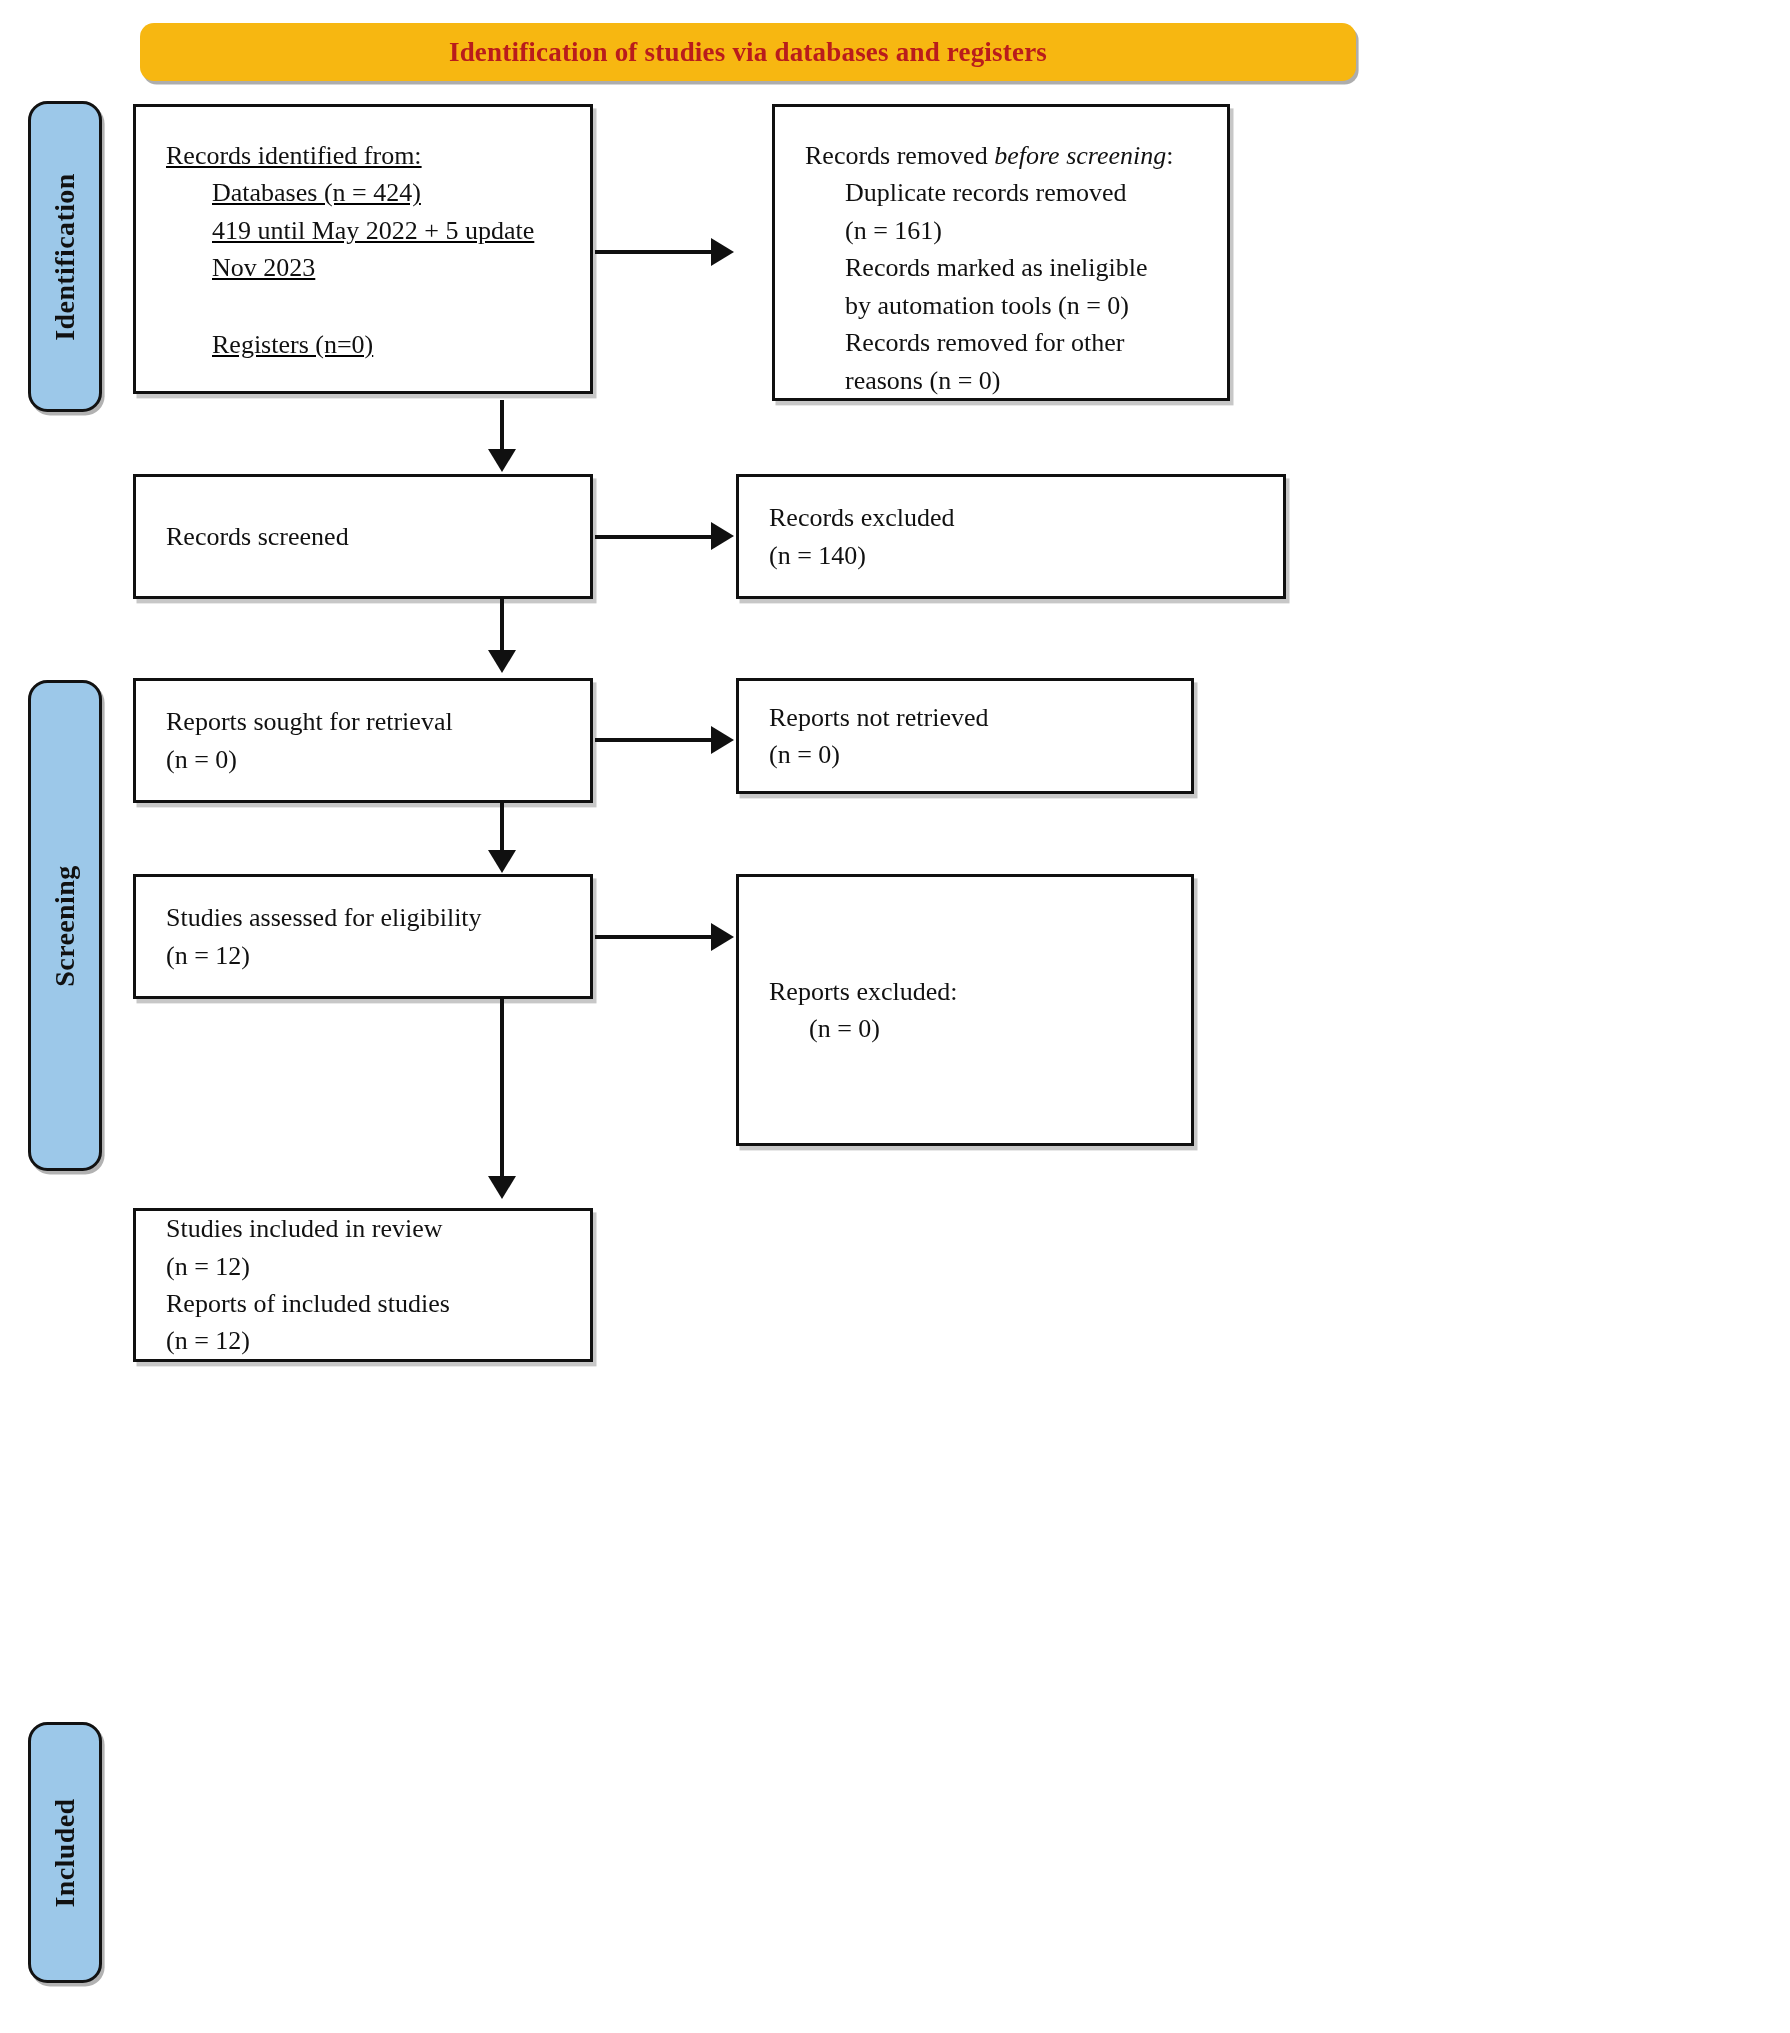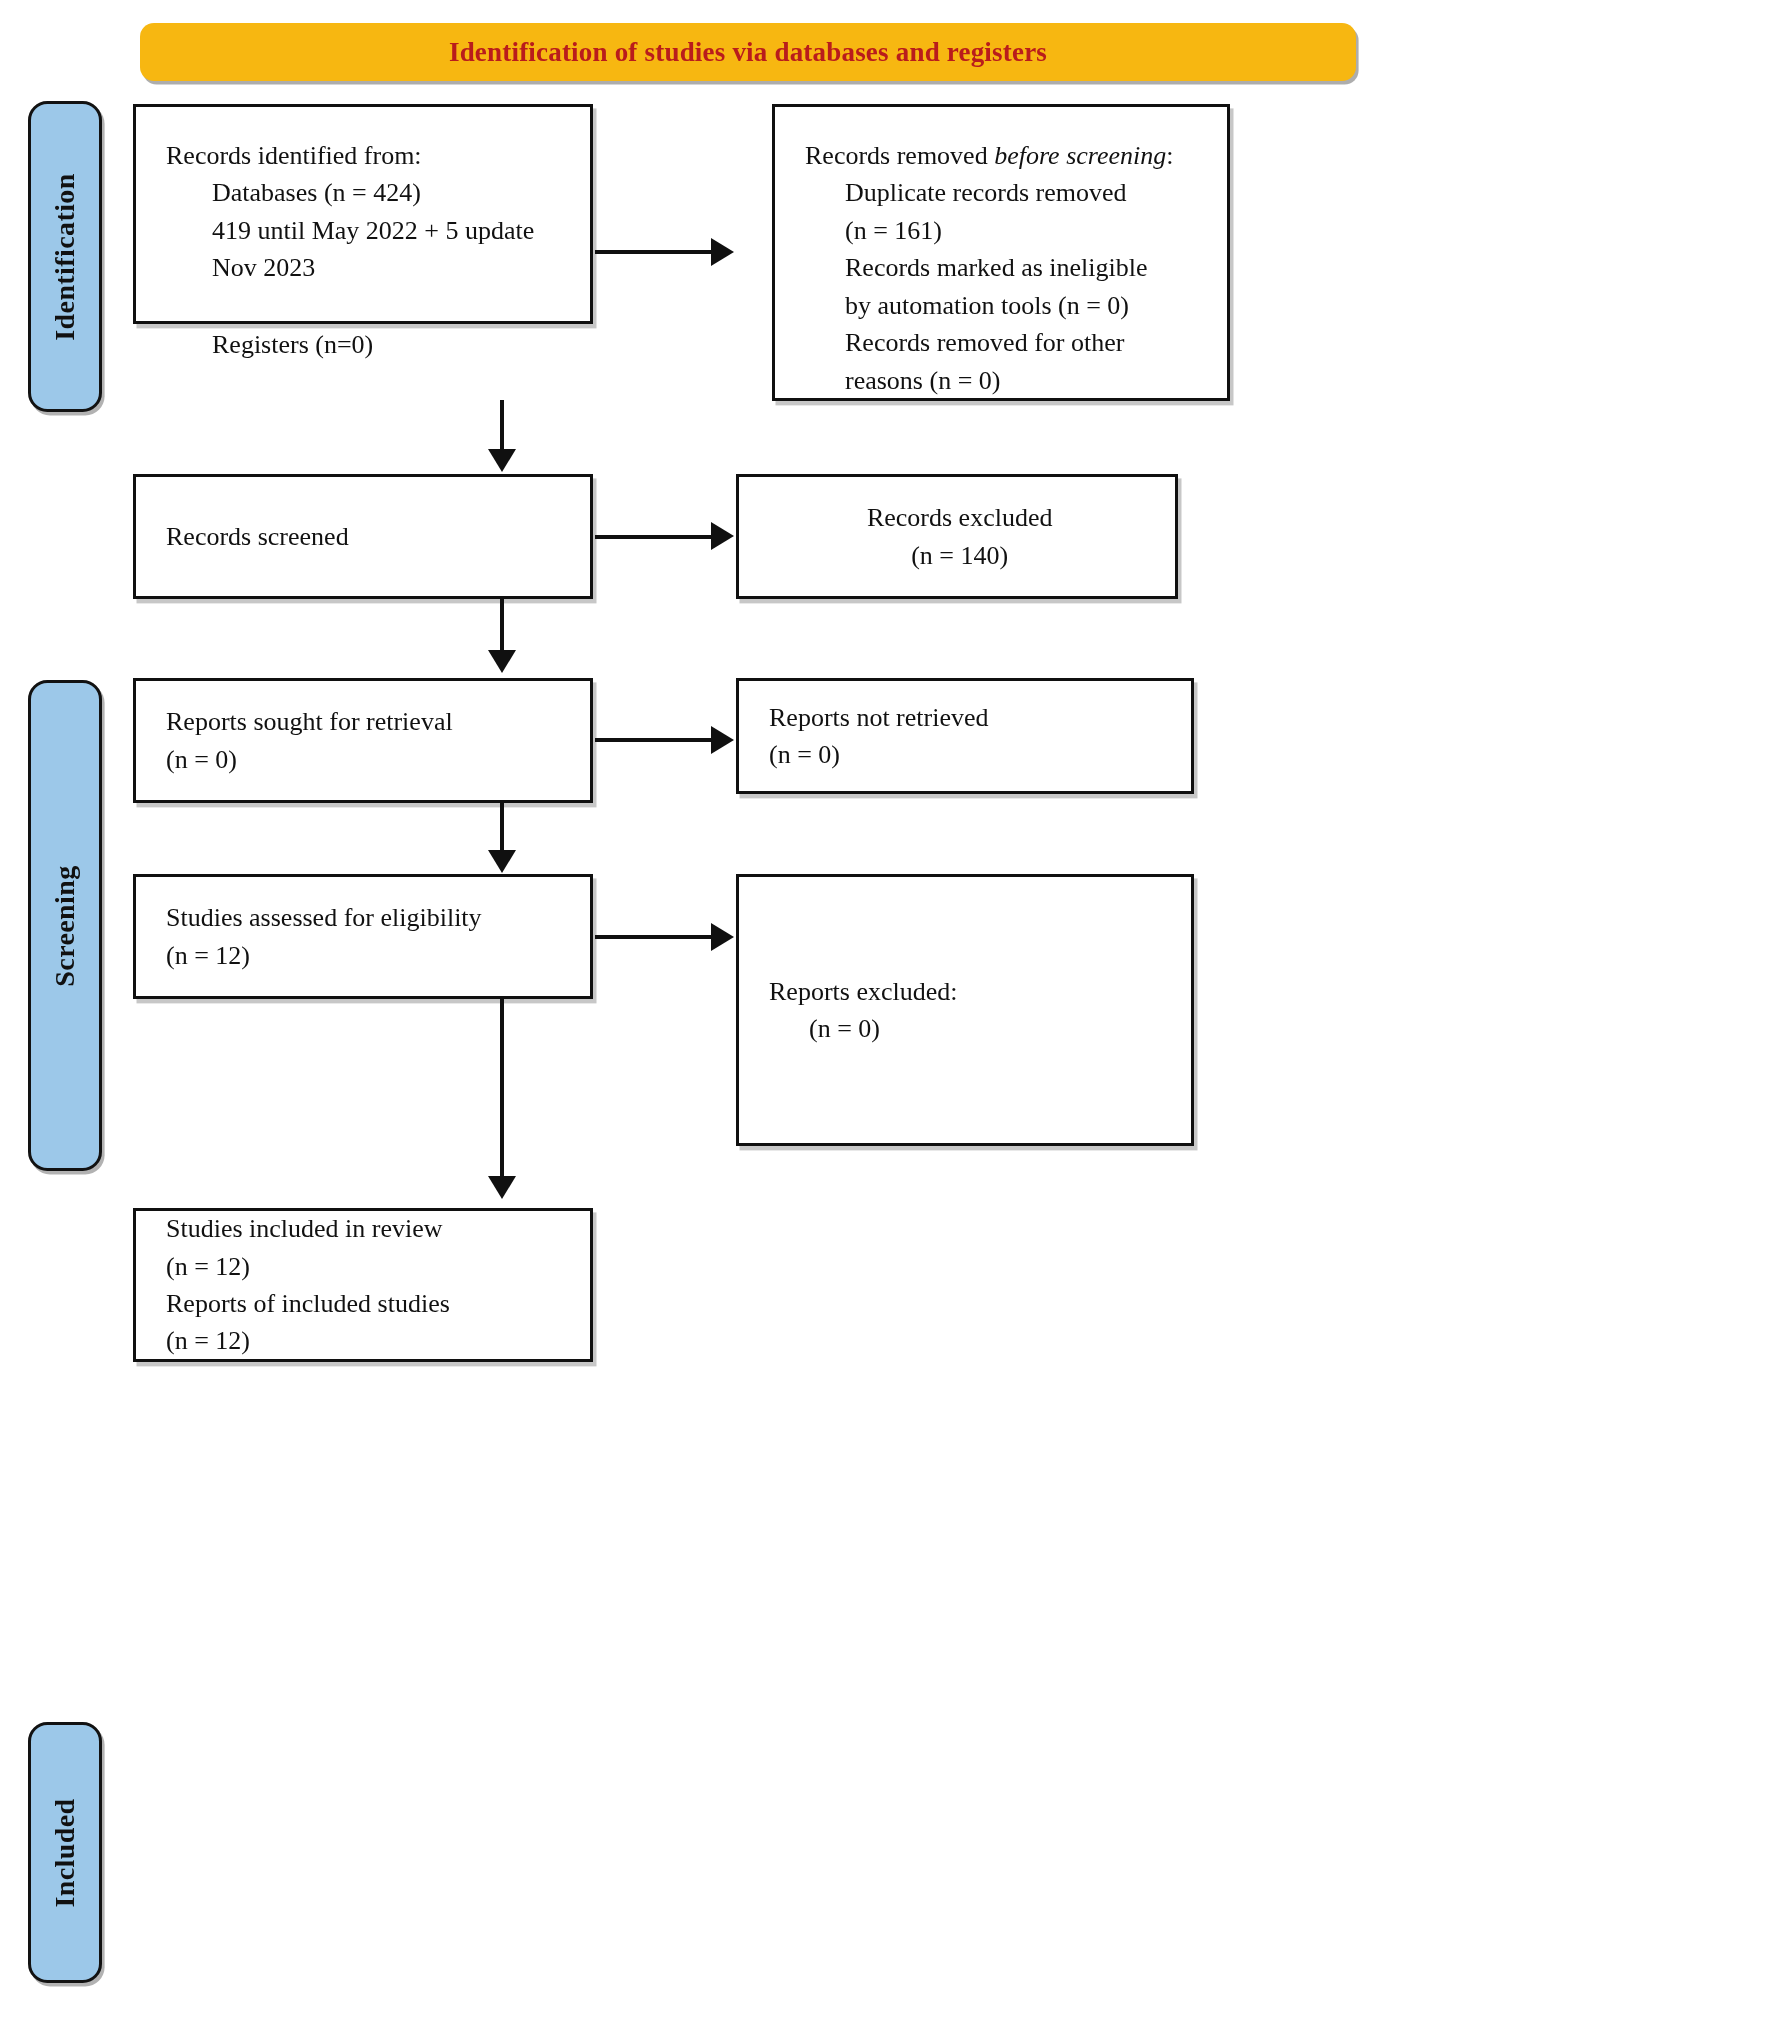--- a/index.html
+++ b/index.html
@@ -58,28 +58,28 @@
   .line{
     font-size:26px;line-height:1.44;color:#111;
     white-space:nowrap;
   }
   .indent{padding-left:46px;}
   .indent-sm{padding-left:40px;}
   .gap{height:39px;}
   .it{font-style:italic;}
 
   
-  #box-identified{left:133px;top:104px;width:460px;height:220px;}
+  #box-identified{left:133px;top:104px;width:460px;height:290px;text-decoration:underline;}
   #box-screened  {left:133px;top:474px;width:460px;height:125px;}
   #box-sought    {left:133px;top:678px;width:460px;height:125px;}
   #box-assessed  {left:133px;top:874px;width:460px;height:125px;}
   #box-included  {left:133px;top:1208px;width:460px;height:154px;}
   
   #box-removed   {left:736px;top:104px;width:458px;height:297px;margin-left:36px;}
-  #box-excluded-records{left:736px;top:474px;width:442px;height:125px;align-items:center;}
+  #box-excluded-records{left:736px;top:474px;width:550px;height:125px;}
   #box-notretrieved{left:736px;top:678px;width:458px;height:116px;}
   #box-reports-excluded{left:736px;top:874px;width:458px;height:272px;}
 
   
   .vline{position:absolute;width:3.5px;background:#101010;}
   .hline{position:absolute;height:3.5px;background:#101010;}
   .arrow-down{
     position:absolute;width:0;height:0;
     border-left:14px solid transparent;
     border-right:14px solid transparent;

